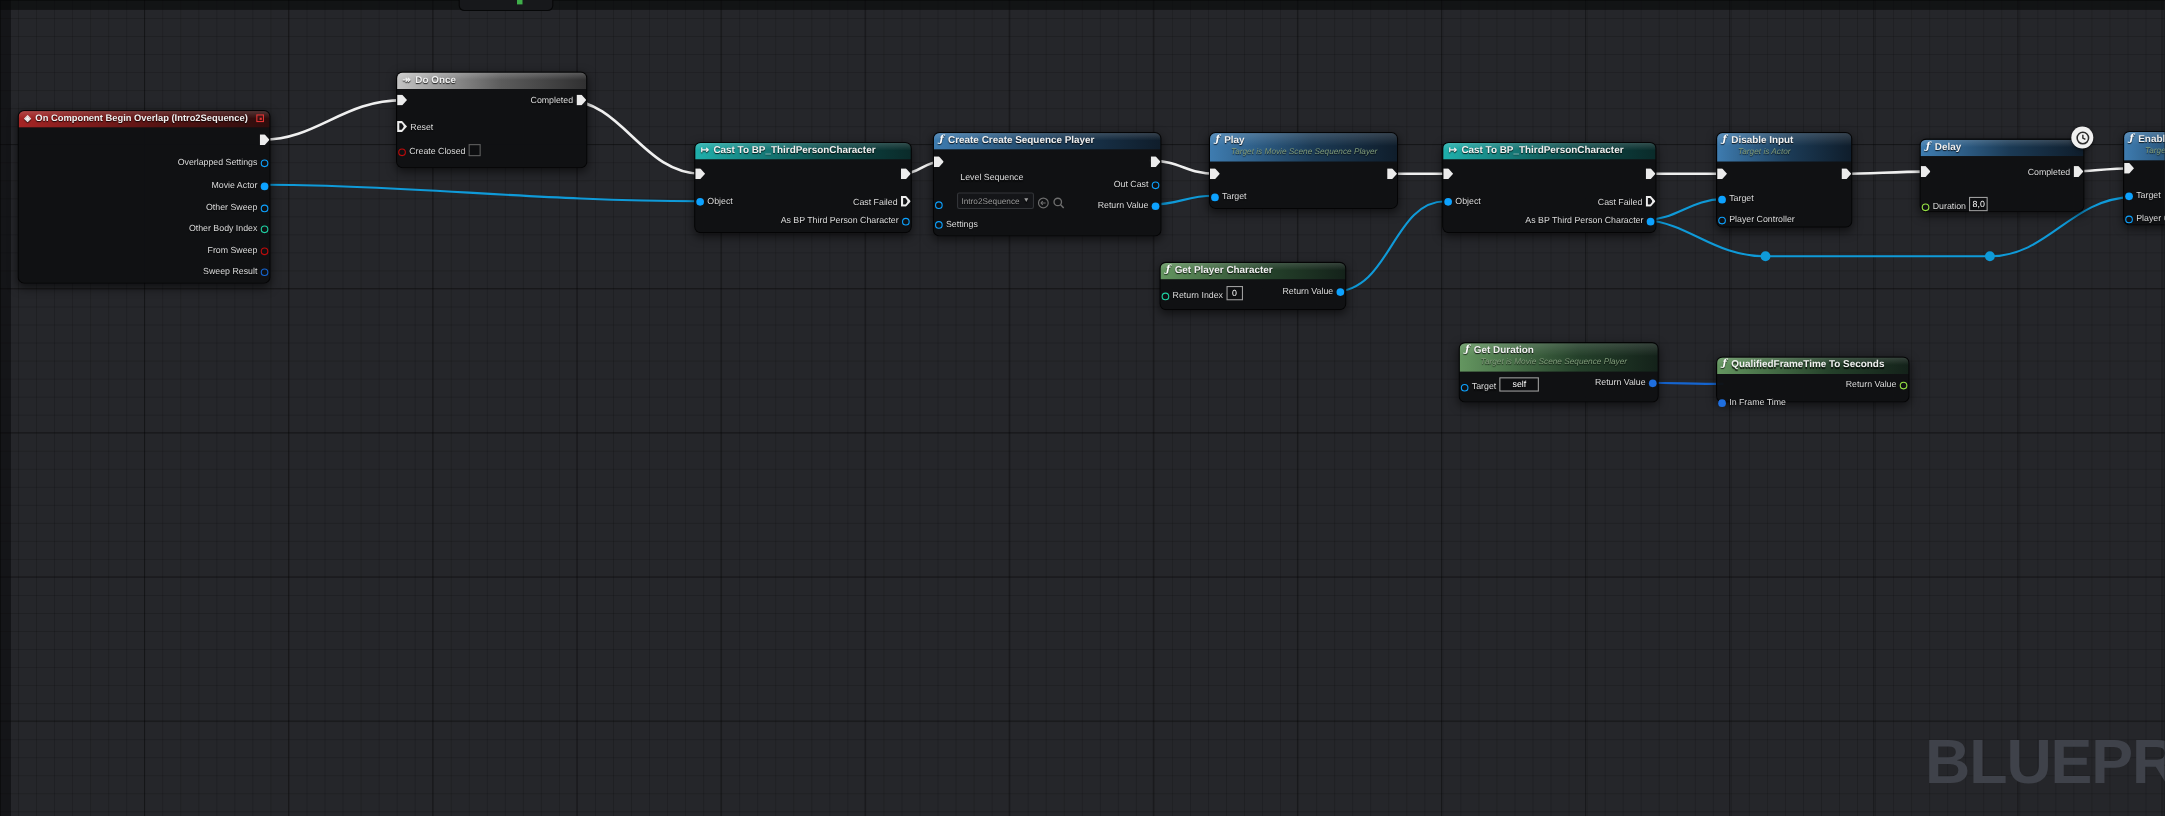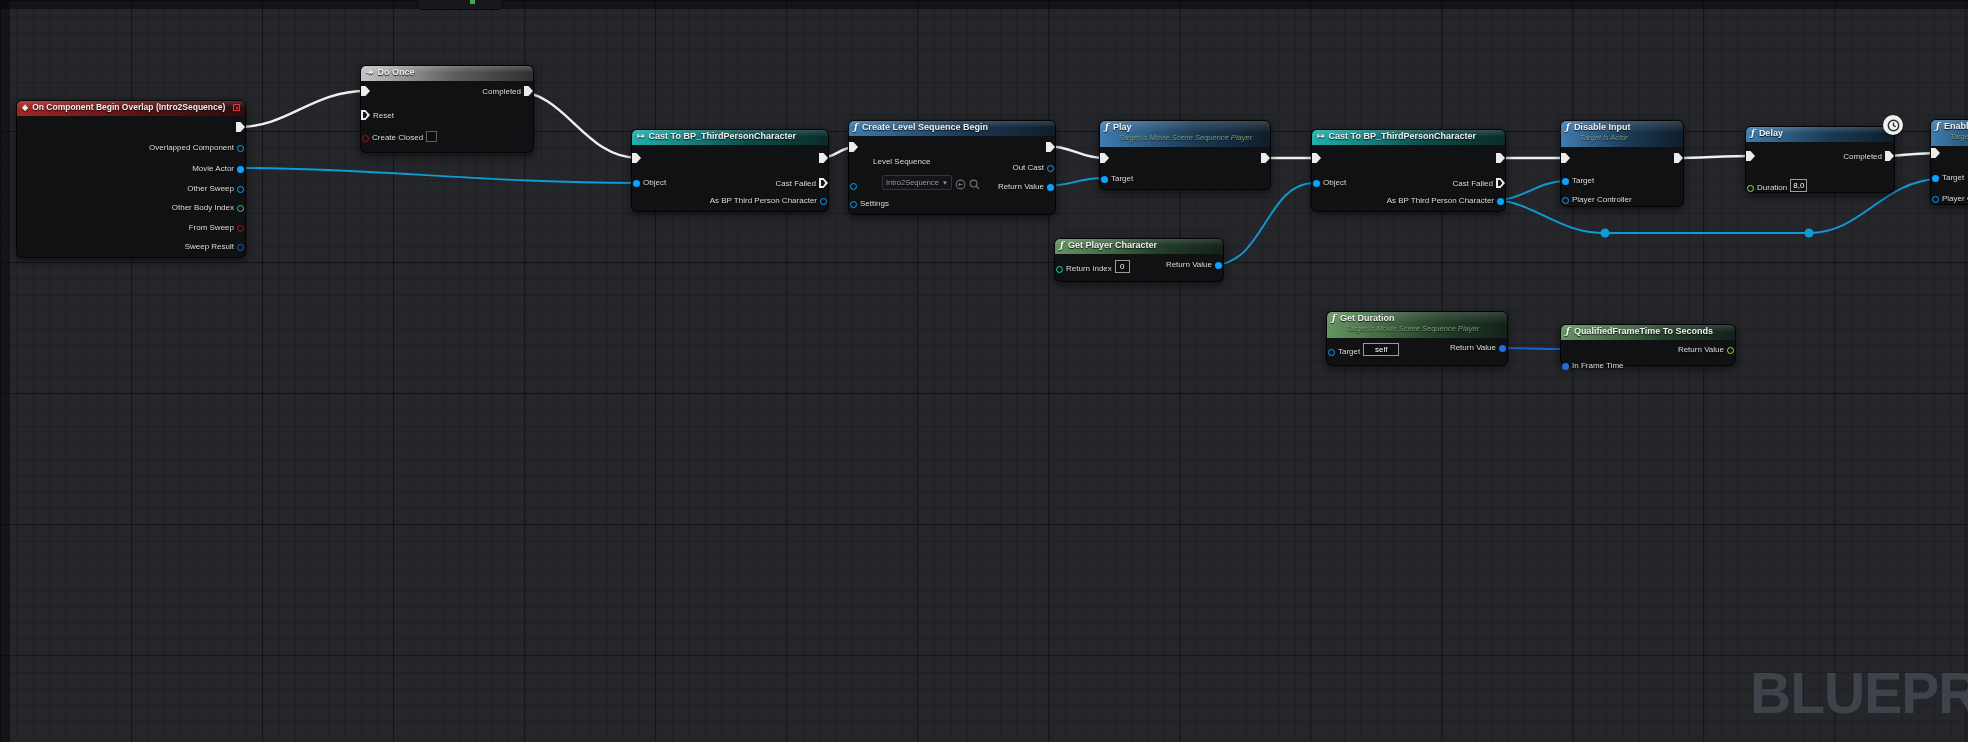--- a/index.html
+++ b/index.html
@@ -94,21 +94,21 @@
       <div class="hl1" style="font-size:8.5px">
         <span style="font-size:8px">◈</span>
         <span>On Component Begin Overlap (Intro2Sequence)</span>
         <span class="sq" style="margin-left:auto"></span>
       </div>
     </div>
     <div class="row rr" style="top:21px">
         <span class="xp" style="margin-right:-4px"></span>
       </div>
     <div class="row rr" style="top:42px">
-        <span>Overlapped Component</span>
+        <span>Overlapped Settings</span>
         <span class="cp" style="border:1.7px solid #0da2ff;margin-right:-3px"></span>
       </div>
     <div class="row rr" style="top:63px">
         <span>Movie Actor</span>
         <span class="cp" style="background:#0da2ff;margin-right:-3px"></span>
       </div>
     <div class="row rr" style="top:83px">
         <span>Other Sweep</span>
         <span class="cp" style="border:1.7px solid #0da2ff;margin-right:-3px"></span>
       </div>
@@ -175,35 +175,35 @@
     <div class="row rr" style="top:66px">
         <span>As BP Third Person Character</span>
         <span class="cp" style="border:1.7px solid #0da2ff;margin-right:-3px"></span>
       </div>
   </div>
 
   <div class="node" style="left:848px;top:120px;width:206px;height:93px">
     <div class="hdrblock g-blue" style="height:12px">
       <div class="hl1">
           <span class="ficon">ƒ</span>
-      <span>Create Level Sequence Begin</span>
+      <span>Create Create Sequence Player</span>
         </div>
     </div>
     <div class="row rl" style="top:21px">
         <span class="xp" style="margin-left:-4px"></span>
       </div>
     <div class="row rr" style="top:21px">
         <span class="xp" style="margin-right:-4px"></span>
       </div>
     <div class="row rl" style="top:36px;left:24px">
         <span>Level Sequence</span>
       </div>
     <div class="row rl" style="top:54px">
         <span class="cp" style="border:1.7px solid #0da2ff;margin-left:-3px"></span>
-      <span class="dd" style="margin-left:22px">
+      <span class="dd" style="margin-left:10px">
         <span>Intro2Sequence</span>
         <span style="font-size:6px;color:#9a9a9a">▼</span>
       </span>
       <svg width="11" height="11" viewBox="0 0 11 11">
           <circle cx="5.5" cy="5.5" r="4.4" fill="none" stroke="#6e6e6e" stroke-width="1.1"></circle>
           <path d="M3.2 5.5 H7.6 M3.2 5.5 L5 3.8 M3.2 5.5 L5 7.2" stroke="#6e6e6e" stroke-width="1" fill="none"></path>
         </svg>
       <svg width="11" height="11" viewBox="0 0 11 11">
           <circle cx="4.6" cy="4.6" r="3.4" fill="none" stroke="#6e6e6e" stroke-width="1.2"></circle>
           <path d="M7 7 L10 10" stroke="#6e6e6e" stroke-width="1.3"></path>

